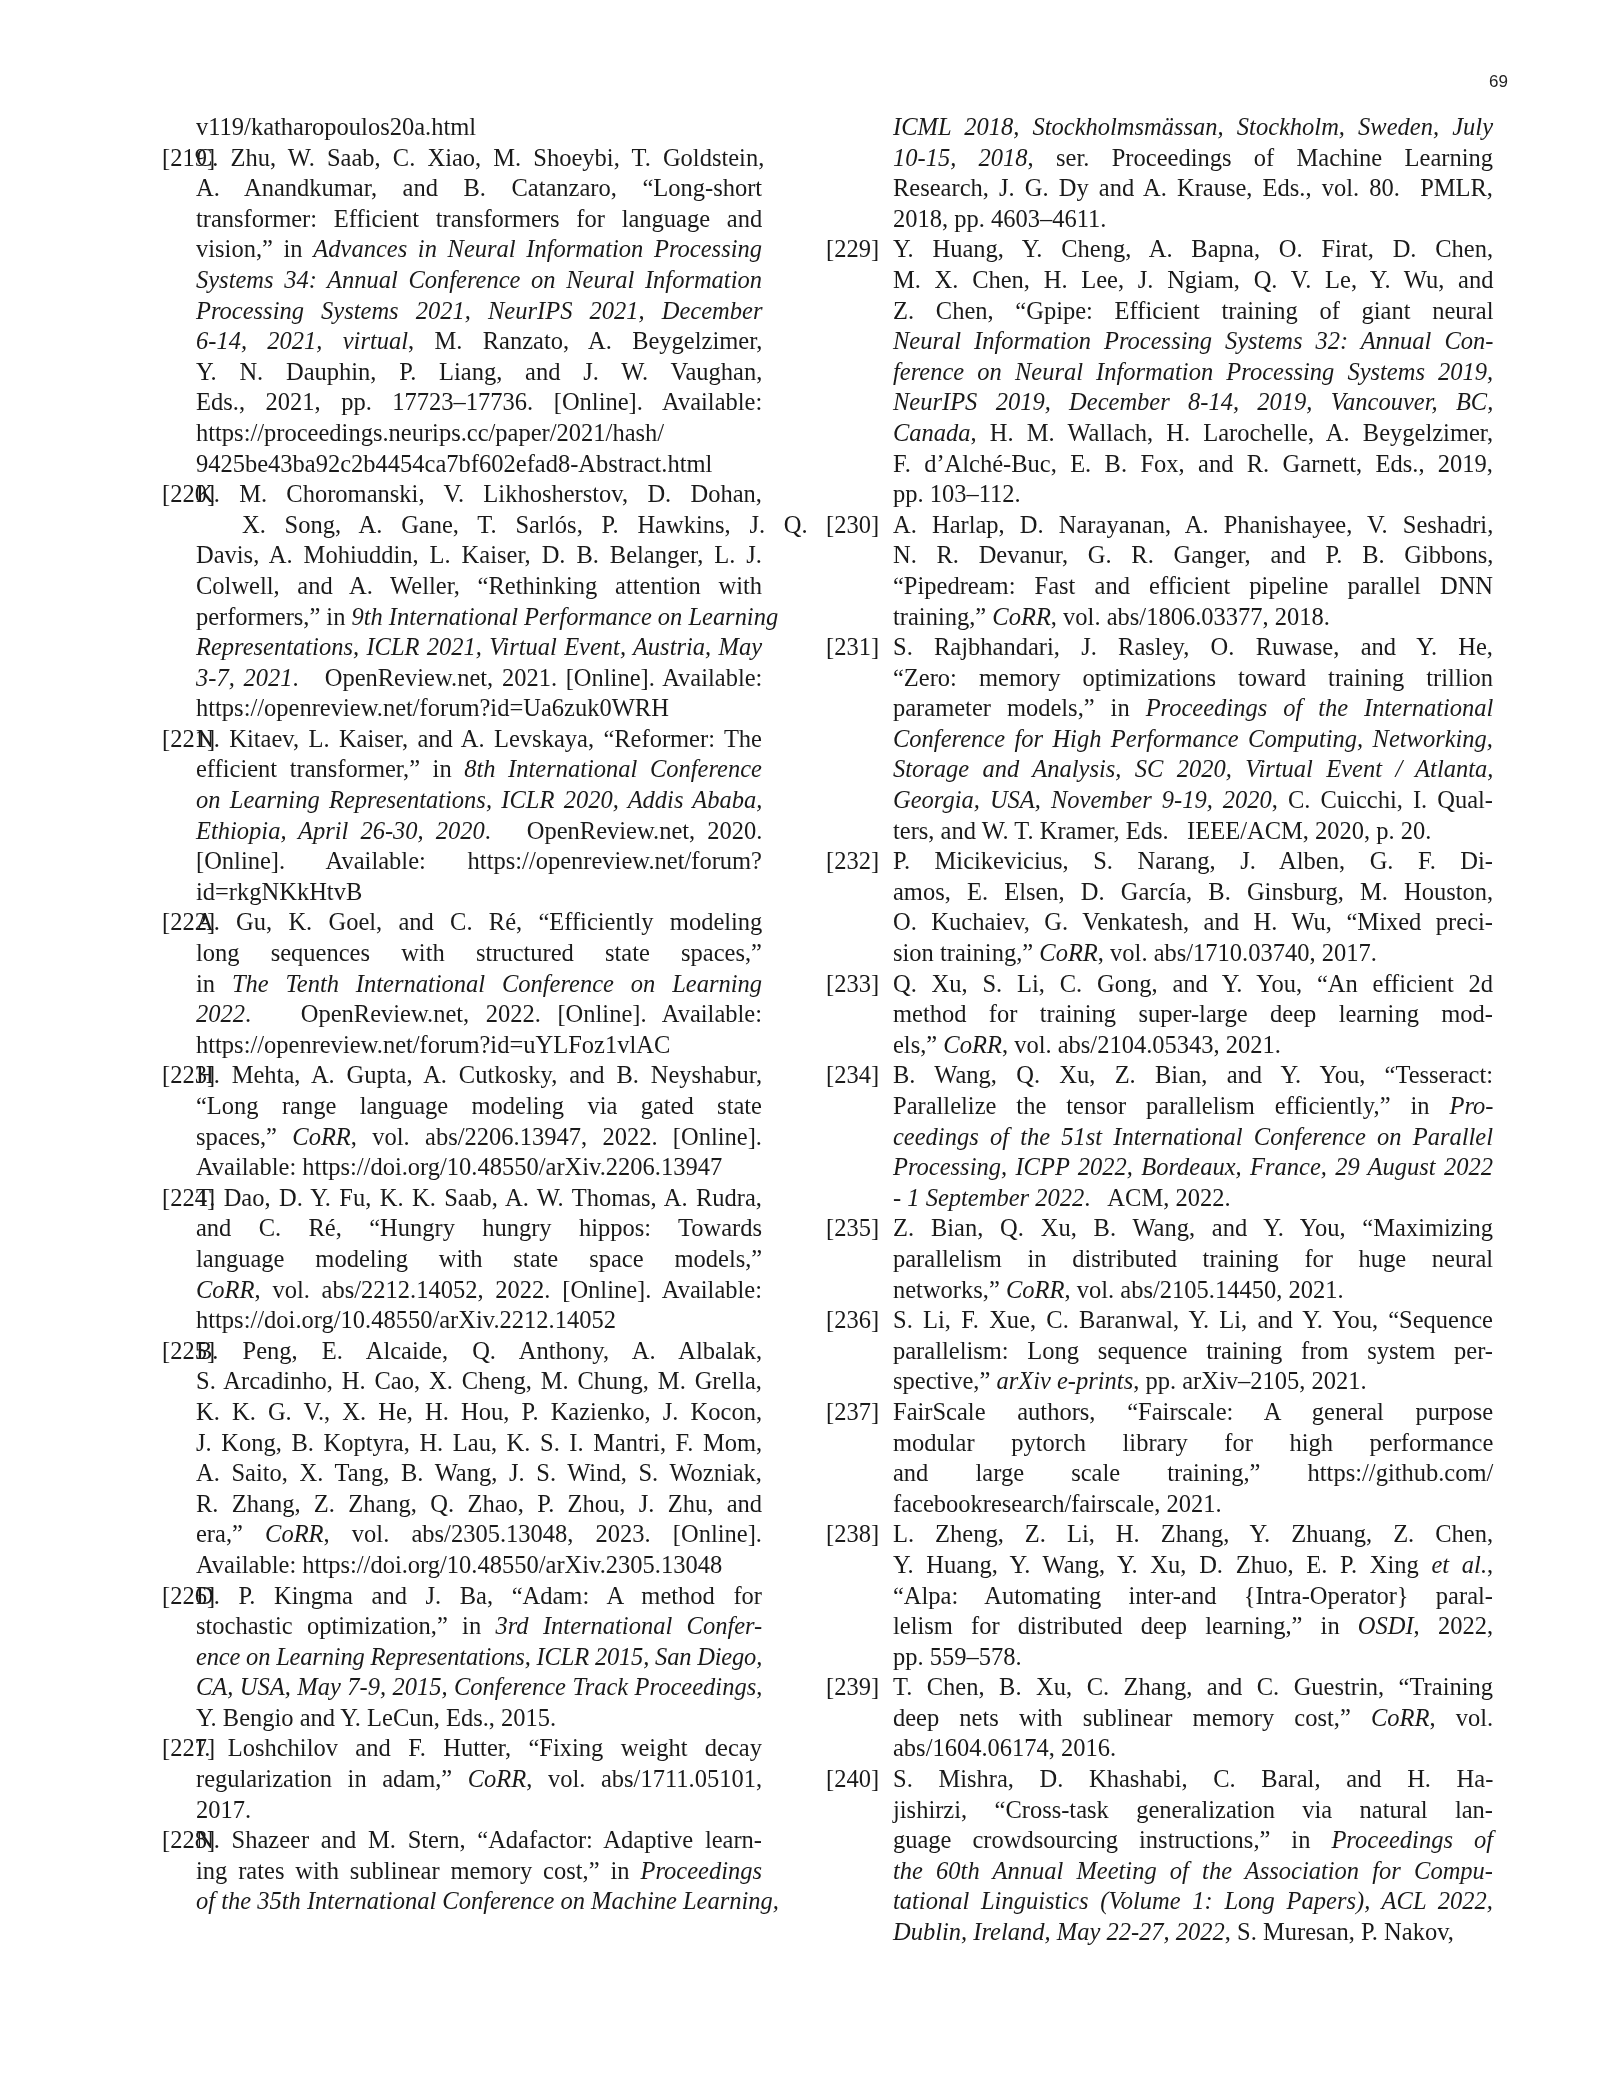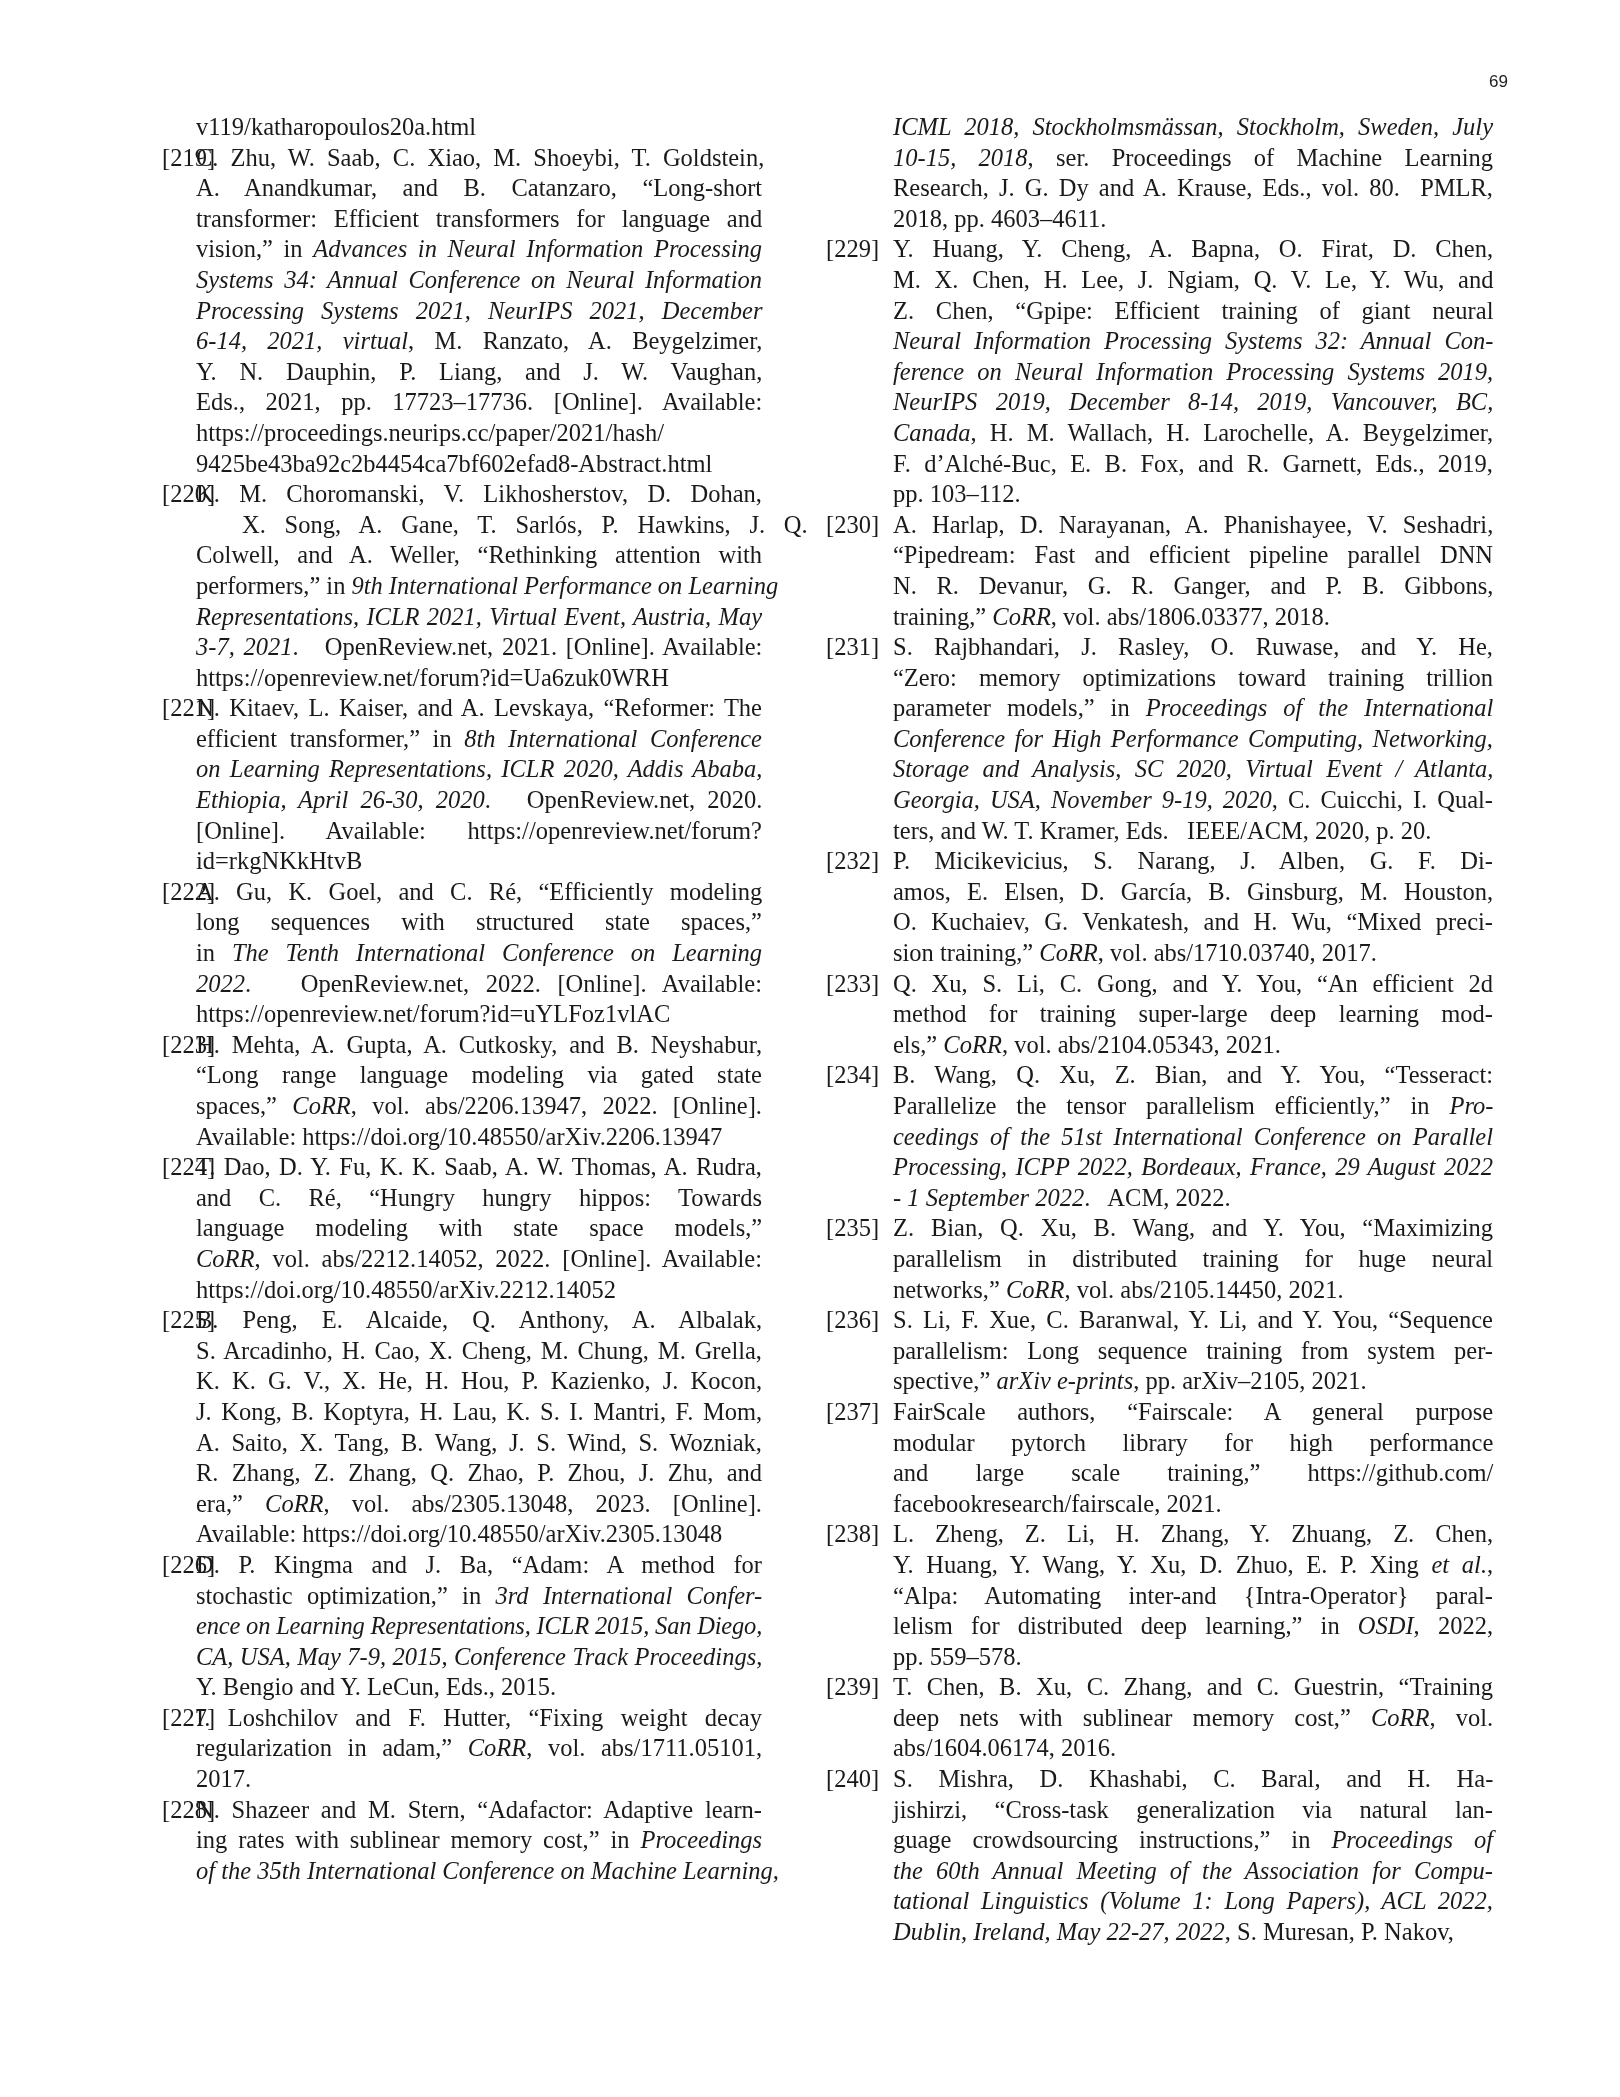--- a/index.html
+++ b/index.html
@@ -45,20 +45,21 @@
         <span class="line" style="display: block; word-spacing: 14.4px;"><span>Eds., 2021, pp. 17723–17736. [Online]. Available:</span></span>
         <span class="line" style="display: block;"><span>https://proceedings.neurips.cc/paper/2021/hash/</span></span>
         <span class="line last"><span>9425be43ba92c2b4454ca7bf602efad8-Abstract.html</span></span>
       </div>
     </div>
     <div class="ref">
       <span class="label">[220]</span>
       <div class="body">
         <span class="line" style="display: block; word-spacing: 13.1667px;"><span>K. M. Choromanski, V. Likhosherstov, D. Dohan,</span></span>
         <span class="line" style="display: block; word-spacing: 12.6667px; margin-left: 46px;"><span>X. Song, A. Gane, T. Sarlós, P. Hawkins, J. Q.</span></span>
+        <span class="line" style="display: block; word-spacing: 4.77778px;"><span>Davis, A. Mohiuddin, L. Kaiser, D. B. Belanger, L. J.</span></span>
         <span class="line" style="display: block; word-spacing: 11.5px;"><span>Colwell, and A. Weller, “Rethinking attention with</span></span>
         <span class="line" style="display: block; letter-spacing: -0.0178571px;"><span>performers,” in </span><span class="it">9th International Performance on Learning</span></span>
         <span class="line" style="display: block; word-spacing: 1.16667px;"><span class="it">Representations, ICLR 2021, Virtual Event, Austria, May</span></span>
         <span class="line" style="display: block; word-spacing: 2.57143px;"><span class="it">3-7, 2021</span><span>.   OpenReview.net, 2021. [Online]. Available:</span></span>
         <span class="line last"><span>https://openreview.net/forum?id=Ua6zuk0WRH</span></span>
       </div>
     </div>
     <div class="ref">
       <span class="label">[221]</span>
       <div class="body">
@@ -159,22 +160,22 @@
         <span class="line" style="display: block; word-spacing: 12.1667px;"><span class="it">NeurIPS 2019, December 8-14, 2019, Vancouver, BC,</span></span>
         <span class="line" style="display: block; word-spacing: 7px;"><span class="it">Canada</span><span>, H. M. Wallach, H. Larochelle, A. Beygelzimer,</span></span>
         <span class="line" style="display: block; word-spacing: 7.22222px;"><span>F. d’Alché-Buc, E. B. Fox, and R. Garnett, Eds., 2019,</span></span>
         <span class="line last"><span>pp. 103–112.</span></span>
       </div>
     </div>
     <div class="ref">
       <span class="label">[230]</span>
       <div class="body">
         <span class="line" style="display: block; word-spacing: 9px;"><span>A. Harlap, D. Narayanan, A. Phanishayee, V. Seshadri,</span></span>
+        <span class="line" style="display: block; word-spacing: 13.5556px;"><span>N. R. Devanur, G. R. Ganger, and P. B. Gibbons,</span></span>
         <span class="line" style="display: block; word-spacing: 13px;"><span>“Pipedream: Fast and efficient pipeline parallel DNN</span></span>
-        <span class="line" style="display: block; word-spacing: 13.5556px;"><span>N. R. Devanur, G. R. Ganger, and P. B. Gibbons,</span></span>
         <span class="line last"><span>training,” </span><span class="it">CoRR</span><span>, vol. abs/1806.03377, 2018.</span></span>
       </div>
     </div>
     <div class="ref">
       <span class="label">[231]</span>
       <div class="body">
         <span class="line" style="display: block; word-spacing: 15.125px;"><span>S. Rajbhandari, J. Rasley, O. Ruwase, and Y. He,</span></span>
         <span class="line" style="display: block; word-spacing: 15.8px;"><span>“Zero: memory optimizations toward training trillion</span></span>
         <span class="line" style="display: block; word-spacing: 9.83333px;"><span>parameter models,” in </span><span class="it">Proceedings of the International</span></span>
         <span class="line" style="display: block; word-spacing: 3.2px;"><span class="it">Conference for High Performance Computing, Networking,</span></span>

